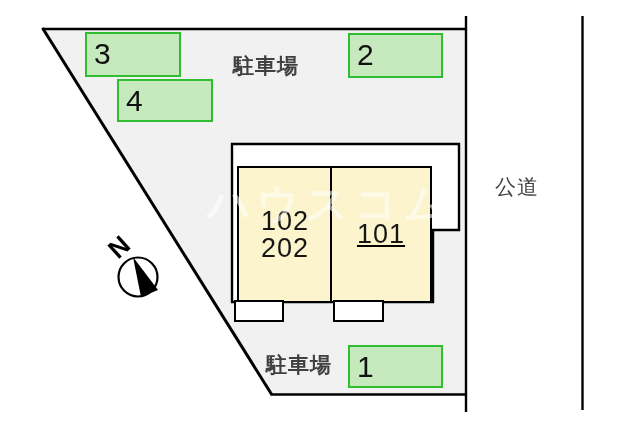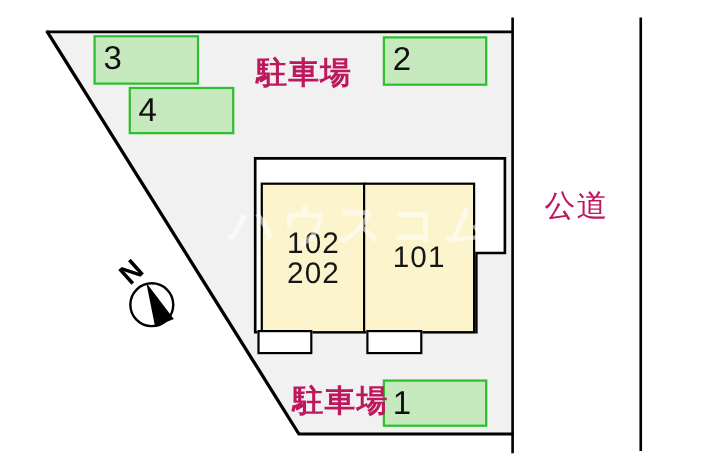--- a/index.html
+++ b/index.html
@@ -39,22 +39,22 @@
     letter-spacing:1px;
   }
   .porch{
     position:absolute;
     background:#ffffff;
     border:2px solid #000;
     box-sizing:border-box;
   }
   .jp-label{
     position:absolute;
-    color:#be185d;
-    font-size:28px;
+    color:#404040;
+    font-size:21px;
     line-height:30px;
     font-weight:600;
     letter-spacing:1px;
     white-space:nowrap;
   }
   .north-letter{
     position:absolute;
     left:110px;top:232px;
     font-size:26px;
     font-weight:bold;
@@ -97,21 +97,21 @@
     <circle cx="138" cy="277" r="19.5" fill="#ffffff" stroke="#000" stroke-width="2.2"></circle>
     <polygon points="133,257 158,290 141,297" fill="#000"></polygon>
   </svg>
 
   <div class="room" style="left:237px;top:166px;width:96px;height:137px;">
     <div class="room-label">
       <div>102</div>
       <div>202</div>
     </div>
   </div>
-  <div class="room" style="left:330px;top:166px;width:102px;height:137px;">
+  <div class="room" style="left:330px;top:166px;width:102px;height:137px;text-decoration:underline;">
     <div class="room-label">
       <div>101</div>
     </div>
   </div>
 
   <div class="porch" style="left:234px;top:300px;width:50px;height:22px;"></div>
   <div class="porch" style="left:333px;top:300px;width:51px;height:22px;"></div>
 
   <div class="parking-box" style="left:85px;top:32px;width:96px;height:45px;">
     <span>3</span>

